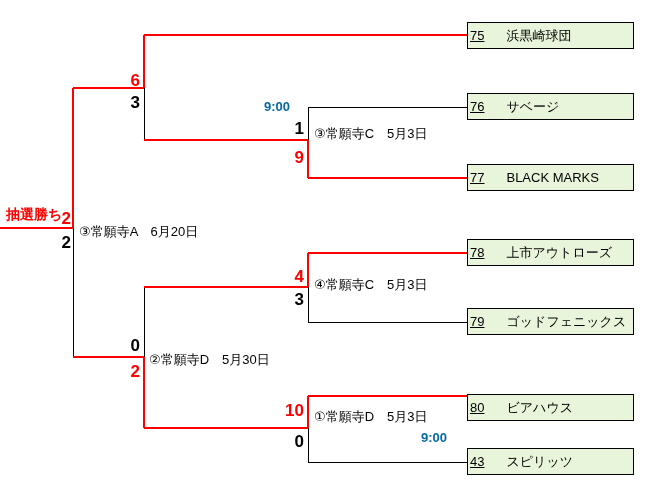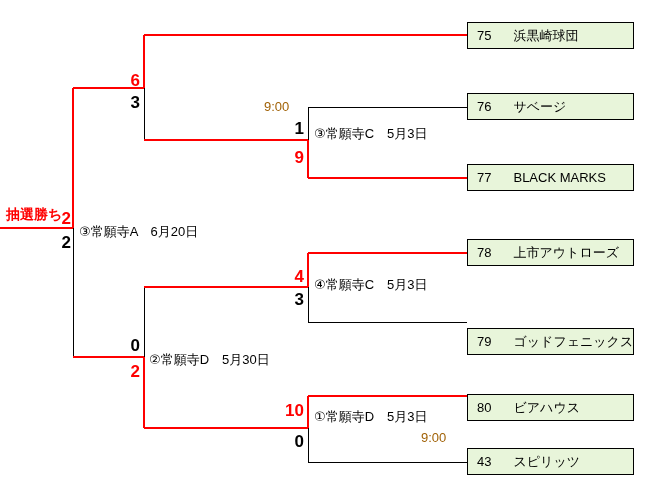--- a/index.html
+++ b/index.html
@@ -6,27 +6,27 @@
   .stage{
     position:relative;width:660px;height:497px;background:#ffffff;overflow:hidden;
     font-family:"Liberation Sans","DejaVu Sans",sans-serif;color:#000;
   }
   .stage svg{position:absolute;left:0;top:0;}
   .team{
     position:absolute;left:467px;width:165px;height:25px;
     background:#e8f5da;border:1px solid #000000;
     line-height:25px;font-size:13px;white-space:nowrap;overflow:hidden;
   }
-  .team .tnum{margin-left:9px;}
+  .team .tnum{margin-left:2px;text-decoration:underline;}
   .team .tname{margin-left:22px;}
   .mlabel{
     position:absolute;font-size:13px;line-height:15px;white-space:nowrap;color:#000;
   }
   .mtime{
-    position:absolute;font-size:13px;line-height:14px;color:#a16207;
+    position:absolute;font-size:13px;line-height:14px;color:#0369a1;font-weight:bold;
   }
   .score{
     position:absolute;width:40px;text-align:right;
     font-size:17px;line-height:20px;font-weight:bold;color:#000;
   }
   .red{color:#ff0000;}
   .lottery{
     position:absolute;font-size:14px;line-height:15px;font-weight:bold;
     color:#ff0000;white-space:nowrap;
   }
@@ -75,21 +75,21 @@
   </div>
   <div class="team" style="top:93px">
     <span class="tnum">76</span><span class="tname">サベージ</span>
   </div>
   <div class="team" style="top:164px">
     <span class="tnum">77</span><span class="tname">BLACK MARKS</span>
   </div>
   <div class="team" style="top:239px">
     <span class="tnum">78</span><span class="tname">上市アウトローズ</span>
   </div>
-  <div class="team" style="top:328px">
+  <div class="team" style="top:308px">
     <span class="tnum">79</span><span class="tname">ゴッドフェニックス</span>
   </div>
   <div class="team" style="top:394px">
     <span class="tnum">80</span><span class="tname">ビアハウス</span>
   </div>
   <div class="team" style="top:448px">
     <span class="tnum">43</span><span class="tname">スピリッツ</span>
   </div>
 
   <div class="mtime" style="left:264px;top:100px">9:00</div>

